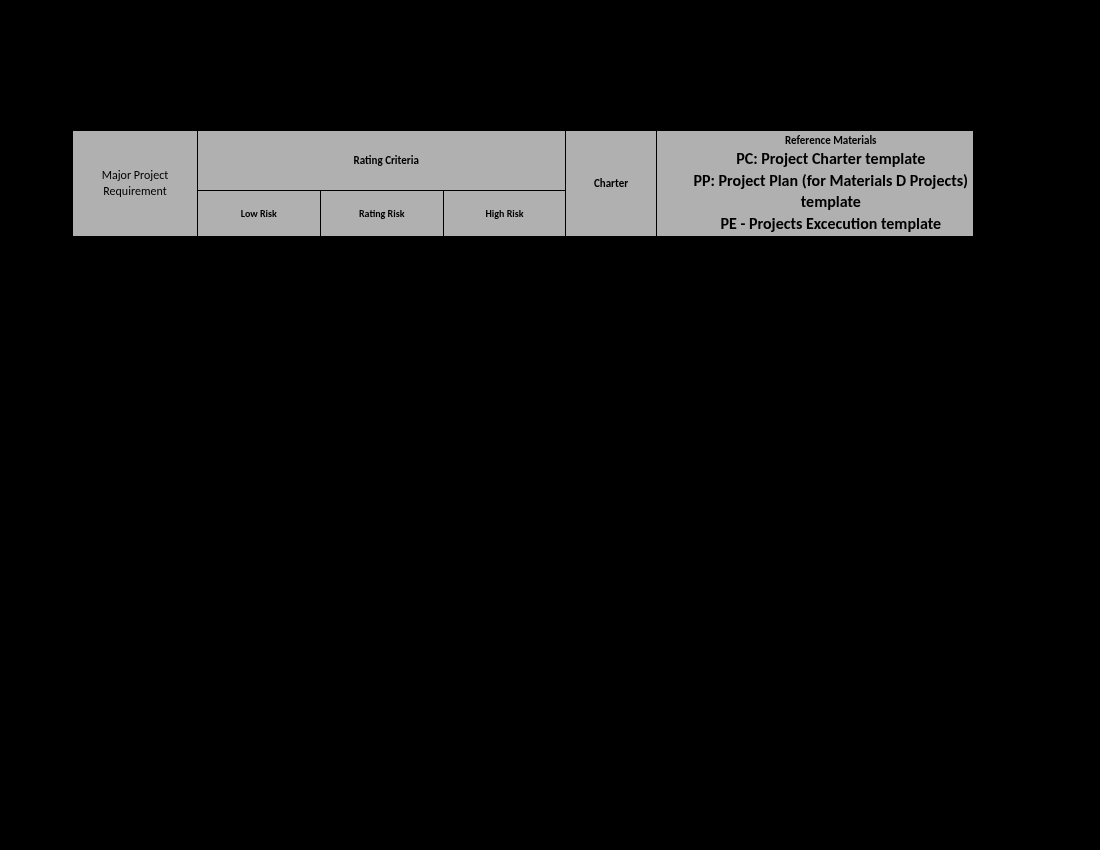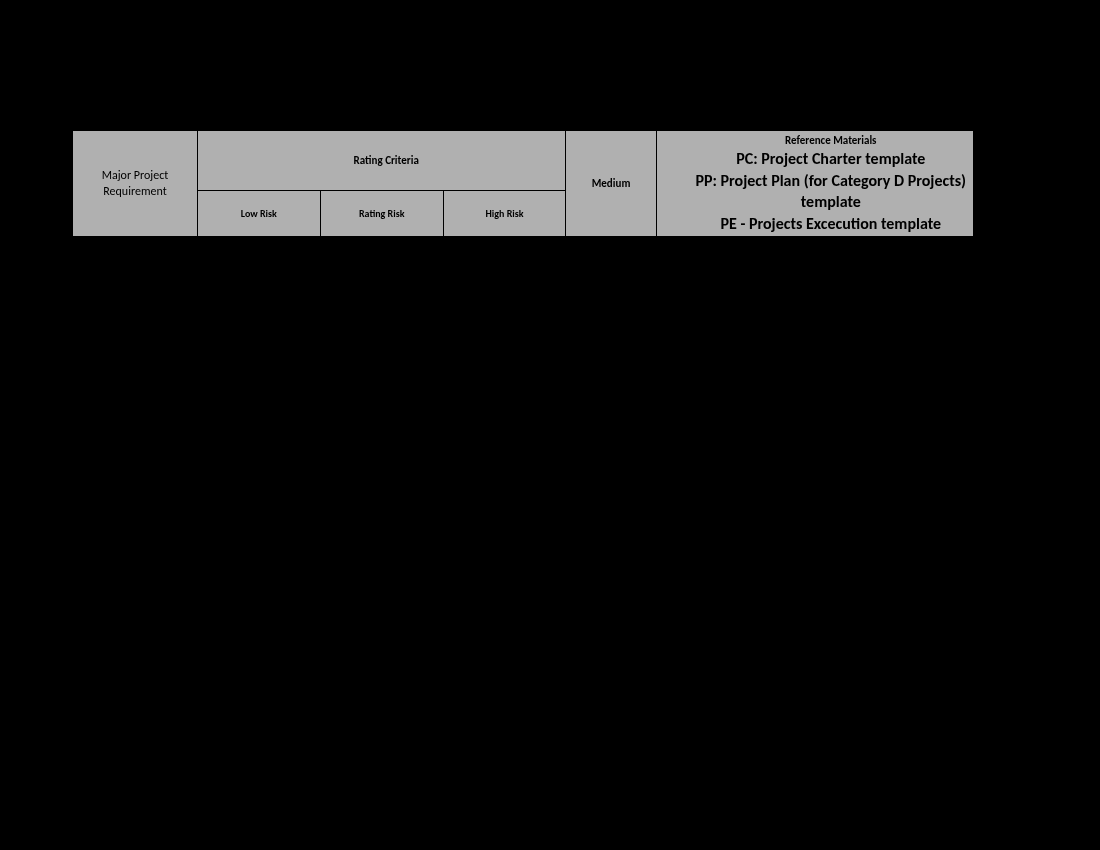--- a/index.html
+++ b/index.html
@@ -71,26 +71,26 @@
 
 <div class="table-wrap">
   <table>
     <tbody>
         <tr>
       <td rowspan="2" class="col-req req-cell">
         <span>Major Project</span><br>
         <span>Requirement</span>
       </td>
       <td colspan="3" class="rating-criteria-header">Rating Criteria</td>
-      <td rowspan="2" class="col-rating">Medium</td>
+      <td rowspan="2" class="col-rating">Charter</td>
       <td rowspan="2" class="col-ref ref-cell">
         <div class="ref-header">Reference Materials</div>
         <div class="ref-body">
           <div>PC:  Project Charter template</div>
-          <div>PP:  Project Plan (for Category D Projects) template</div>
+          <div>PP:  Project Plan (for Materials D Projects) template</div>
           <div>PE -  Projects Excecution template</div>
         </div>
       </td>
     </tr>
     <tr class="row2">
       <td class="col-crit">Low Risk</td>
       <td class="col-crit">Rating Risk</td>
       <td class="col-crit">High Risk</td>
     </tr>
   </tbody>

